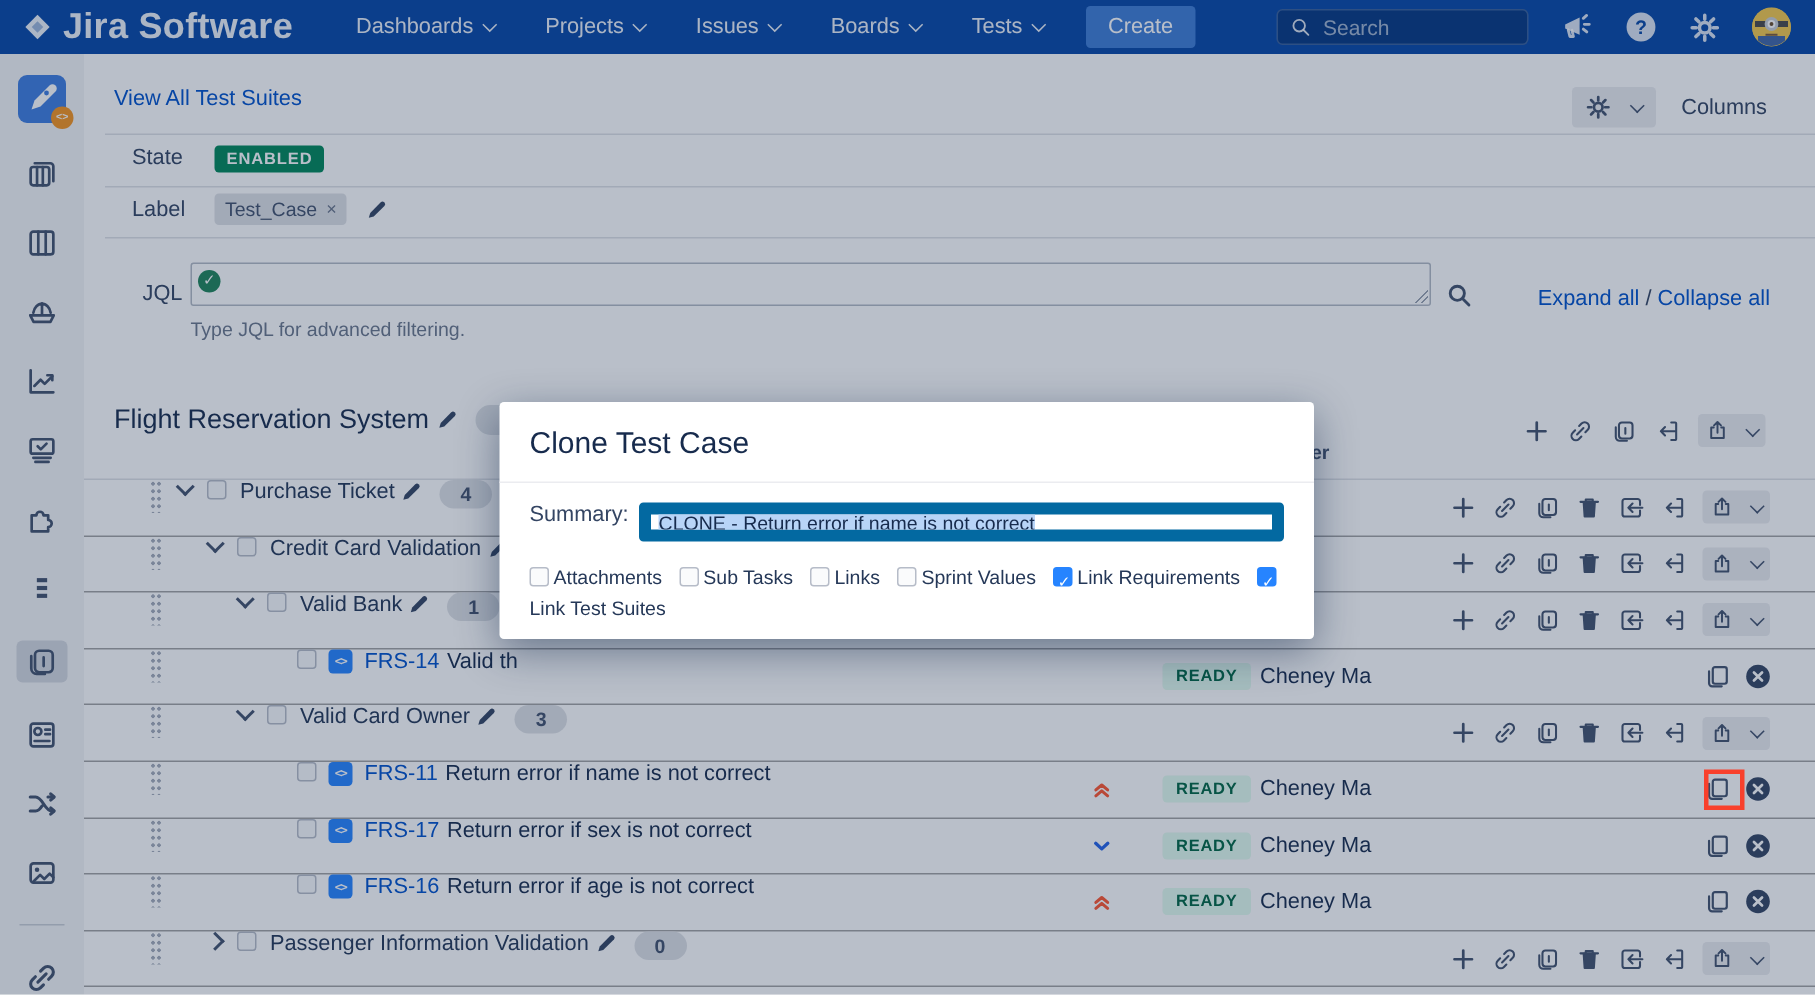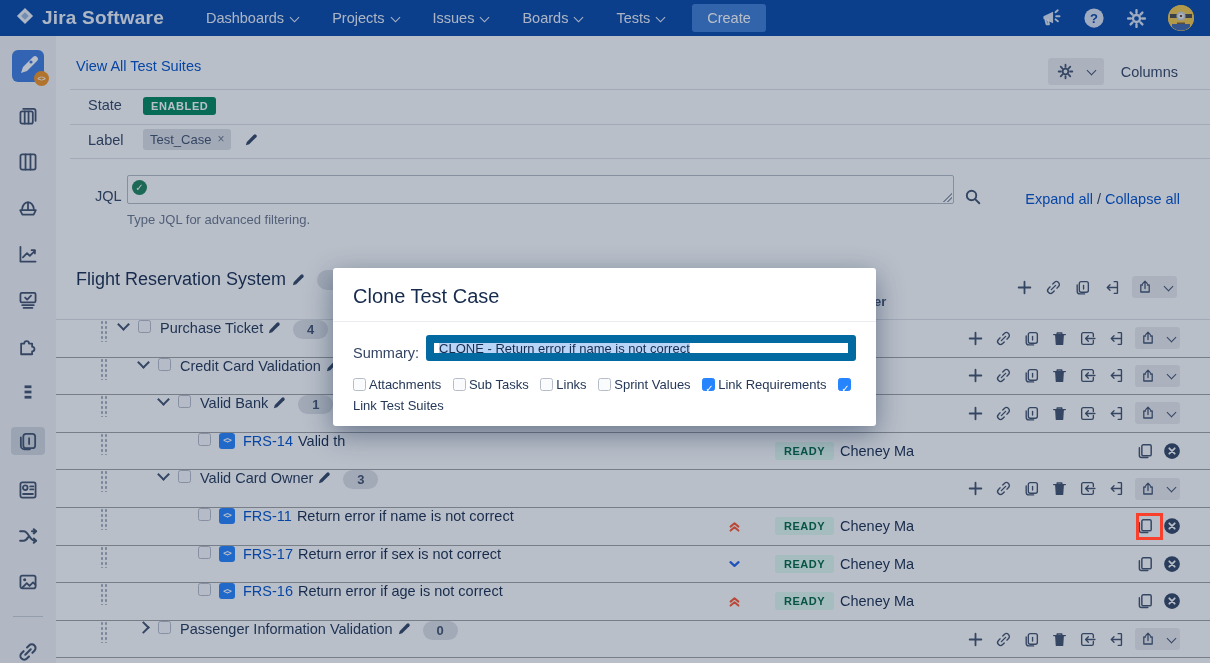--- a/index.html
+++ b/index.html
@@ -4,21 +4,21 @@
 <style>
   *{box-sizing:border-box;margin:0;padding:0}
   html,body{width:1210px;height:663px;overflow:hidden}
   body{font-family:"Liberation Sans","DejaVu Sans",sans-serif;font-size:14px;color:#172B4D;background:#fff;position:relative}
   svg{display:block}
   .s{stroke:#42526E;stroke-width:1.3;fill:none;stroke-linecap:round;stroke-linejoin:round}
   .sw{stroke:rgba(255,255,255,.85);stroke-width:1.4;fill:none;stroke-linecap:round;stroke-linejoin:round}
 
   
   .nav{position:absolute;left:0;top:0;width:1210px;height:36px;background:#0747A6;display:flex;align-items:center;z-index:1}
-  .brand{display:flex;gap:8px;margin-left:16px;color:rgba(255,255,255,.93);font-size:19px;font-weight:700;letter-spacing:.2px}
+  .brand{display:flex;align-items:center;gap:8px;margin-left:16px;color:rgba(255,255,255,.93);font-size:24px;font-weight:700;letter-spacing:.2px}
   .navmenu{display:flex;align-items:center;gap:34px;margin-left:42px;color:rgba(255,255,255,.92);font-size:14.5px;font-weight:500}
   .navitem{cursor:pointer;white-space:nowrap}
   .chev::after{content:"";display:inline-block;width:6px;height:6px;border:solid currentColor;border-width:0 1.6px 1.6px 0;transform:rotate(45deg);margin-left:7px;vertical-align:2.5px}
   .createbtn{margin-left:28px;background:#3E7DD6;color:#fff;font-weight:500;font-size:14.5px;padding:6px 15px;border-radius:3px;border:none;cursor:pointer}
   .navright{margin-left:auto;display:flex;align-items:center;gap:21px;margin-right:16px}
   .navsearch{display:flex;align-items:center;gap:8px;width:168px;height:24px;background:rgba(0,0,0,.22);border:1px solid rgba(255,255,255,.2);border-radius:4px;padding:0 8px;color:rgba(255,255,255,.65)}
   .navsearch input{background:transparent;border:none;outline:none;color:rgba(255,255,255,.85);font-size:14px;width:120px}
   .navsearch input::placeholder{color:rgba(255,255,255,.62)}
   .avatar{width:26px;height:26px;border-radius:50%;overflow:hidden;background:#F4C94C}
 
@@ -82,21 +82,21 @@
   .acts .ib{cursor:pointer;display:flex;align-items:center}
   .sharegrp{display:flex;align-items:center;gap:5px;background:#EBECF0;border-radius:3px;padding:3px 5px;color:#42526E;cursor:pointer}
   .caseacts{position:absolute;right:29px;top:50%;transform:translateY(-50%);display:flex;align-items:center;gap:9px}
   .redbox{position:absolute;right:47px;top:5px;width:27px;height:27px;border:3px solid #FB4934;border-color:#F8402C;z-index:60}
 
   
   .overlay{position:absolute;inset:0;background:rgba(23,43,77,.30);z-index:50;pointer-events:none}
   .modal{position:absolute;left:333px;top:268px;width:543px;background:#fff;border-radius:3px;box-shadow:0 8px 28px rgba(9,30,66,.45);z-index:100}
   .mhead{padding:17px 20px 13px;font-size:20px;font-weight:400;color:#172B4D;border-bottom:1px solid #EBECF0}
   .mbody{padding:13px 20px 10px}
-  .mrow{display:flex;align-items:flex-end;gap:7px}
+  .mrow{display:flex;align-items:flex-start;gap:7px}
   .mlabel{font-size:14.5px;color:#344563;flex:none}
   .minput{width:430px;height:26px;border:8px solid #0369a1;border-radius:3px;background:#fff;display:flex;align-items:center;padding:0 5px;font-size:13px;color:#172B4D;white-space:nowrap;overflow:hidden}
   .minput .sel{background:#B8D4F7}
   .mchecks{margin-top:13px;font-size:13px;color:#253858;line-height:21px;width:505px}
   .mchecks label{margin-right:8px;cursor:pointer}
   .mchecks .cb{width:13px;height:13px;margin-right:3px}
   .mfoot{border-top:1px solid #EBECF0;padding:11px 20px 13px;display:flex;justify-content:flex-end;align-items:center;gap:19px}
   .btn-primary{background:#0052CC;color:#fff;font-weight:700;font-size:14px;border:none;border-radius:3px;padding:7px 15px;cursor:pointer}
 </style>
 </head>
@@ -112,20 +112,27 @@
   </div>
   <div class="navmenu">
     <span class="navitem chev">Dashboards</span>
     <span class="navitem chev">Projects</span>
     <span class="navitem chev">Issues</span>
     <span class="navitem chev">Boards</span>
     <span class="navitem chev">Tests</span>
   </div>
   <button class="createbtn">Create</button>
   <div class="navright">
+    <div class="navsearch">
+      <svg width="14" height="14" viewBox="0 0 16 16">
+          <circle class="sw" cx="7" cy="7" r="4.4"></circle>
+          <path class="sw" d="M10.3 10.3L14 14"></path>
+        </svg>
+      <input type="text" placeholder="Search" style="">
+    </div>
     <span>
         <svg width="22" height="22" viewBox="0 0 16 16">
           <path fill="rgba(255,255,255,.85)" d="M2.5 6.8l7-3.4v8.4l-7-3.1z"></path>
           <path class="sw" d="M4 9.4l.8 3.2h1.7L5.8 9.6M11.3 3.8l1.6-1.4M11.8 6.7h2.4M11.3 9l1.7 1.4"></path>
         </svg>
       </span>
     <span>
         <svg width="22" height="22" viewBox="0 0 16 16">
           <circle cx="8" cy="8" r="7" fill="rgba(255,255,255,.85)"></circle>
           <text x="8" y="11.4" text-anchor="middle" font-size="9.5" font-weight="bold" fill="#0747A6">?</text>

